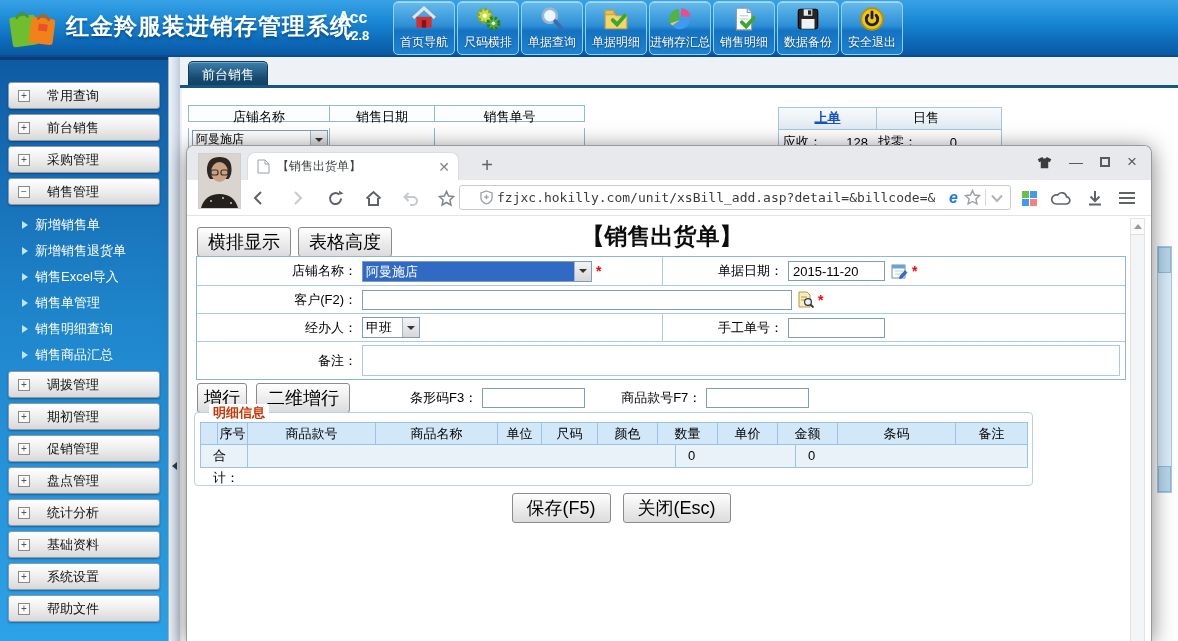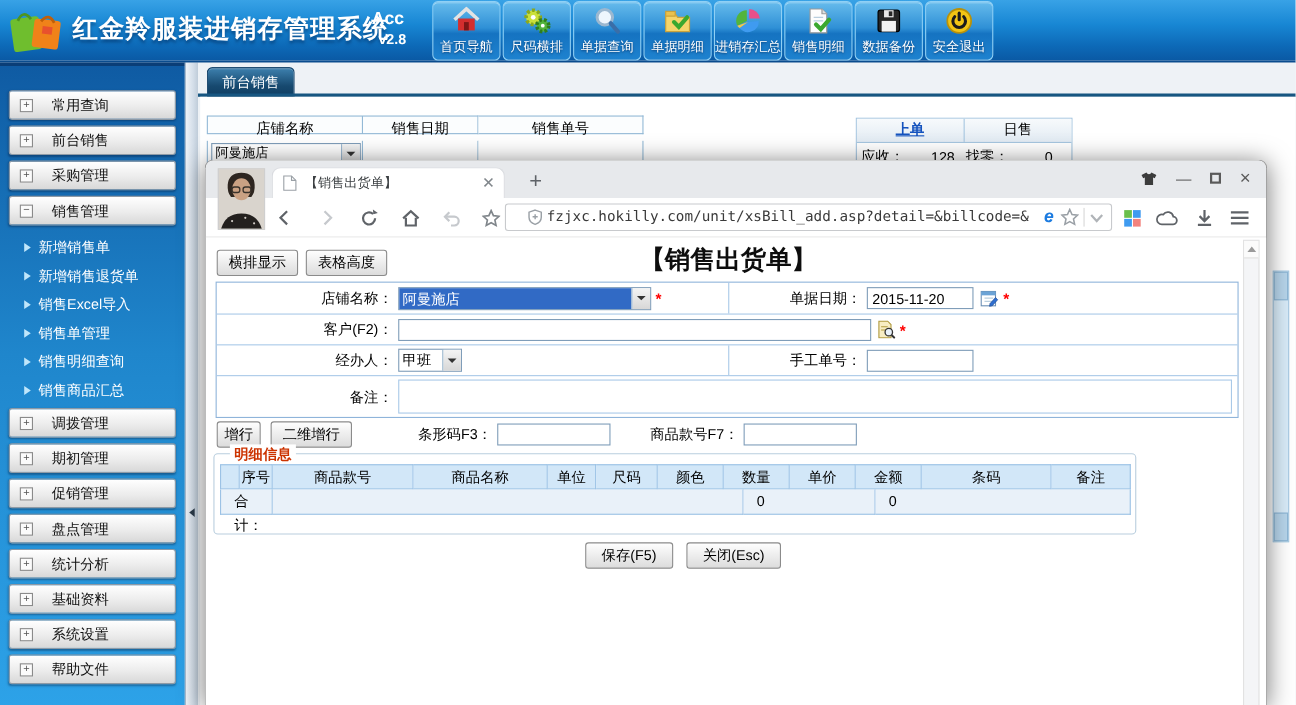--- a/index.html
+++ b/index.html
@@ -57,21 +57,21 @@
     font-size:13px; background:#fbfdfe; }
   .pos-cell:first-child { border-left:1px solid #93b9d6; }
   .pos-row { position:absolute; left:6px; top:40px; display:flex; }
   .pos-rcell { border:1px solid #93b9d6; border-top:none; border-left:none; height:24px; background:#fff; }
   .pos-rcell:first-child { border-left:1px solid #93b9d6; }
   .bg-select { margin:2px 3px; height:19px; width:136px; border:1px solid #7f9db9; display:flex; background:#fff; }
   .bg-select .seltext { flex:1; font-size:12px; line-height:17px; padding-left:3px; overflow:hidden; white-space:nowrap; }
   .drop-btn { width:17px; background:linear-gradient(180deg,#f4f4f4,#d7d7d7); border-left:1px solid #9db8cf;
     display:flex; align-items:center; justify-content:center; cursor:pointer; }
   .drop-btn i { width:0; height:0; border-top:4px solid #333; border-left:4px solid transparent; border-right:4px solid transparent; }
-  .summary { position:absolute; left:596px; top:19px; width:197px; border:1px solid #a6c6e0; background:#fff; }
+  .summary { position:absolute; left:596px; top:19px; width:224px; border:1px solid #a6c6e0; background:#fff; }
   .sum-tabs { display:flex; background:linear-gradient(180deg,#f7fafc,#e2ebf3); border-bottom:1px solid #a6c6e0; }
   .sum-tab { width:98px; height:21px; text-align:center; font-size:13px; line-height:20px; cursor:pointer; }
   .sum-tab.active { color:#1553be; font-weight:bold; text-decoration:underline; border-right:1px solid #a6c6e0; }
   .sum-vals { display:flex; height:24px; align-items:center; font-size:13px; }
   .sv-label { margin-left:4px; }
   .sv-num { width:46px; text-align:right; }
   .bg-scroll { position:absolute; left:975px; top:158px; width:15px; height:247px; background:#d9ecf9; border:1px solid #a8cbe4; }
   .bg-scroll .sb-btn { position:absolute; left:0; width:13px; height:26px; background:#b8d6ec; border:1px solid #8fb8d8; }
   .bg-scroll .sb-top { top:0; } .bg-scroll .sb-bot { bottom:0; }
 
@@ -98,21 +98,21 @@
     white-space:nowrap; overflow:hidden; margin-left:4px; }
   .addr .eicon { color:#1c7be0; font-weight:bold; font-size:16px; font-style:italic; margin:0 6px 0 2px; cursor:pointer; }
   .addr .asep { width:1px; height:17px; background:#d8d8d8; margin:0 4px; }
   .grid4 { display:grid; grid-template-columns:7px 7px; grid-template-rows:7px 7px; gap:1px; cursor:pointer; }
   .grid4 b:nth-child(1){background:#6abf4b;} .grid4 b:nth-child(2){background:#3f9bf0;}
   .grid4 b:nth-child(3){background:#3f9bf0;} .grid4 b:nth-child(4){background:#f3837e;}
 
   
   .page { position:absolute; left:0; top:70px; width:966px; height:426px; background:#fff; }
   .btn-gray { display:inline-block; background:linear-gradient(180deg,#fefefe,#dcdcdc); border:1px solid #8b8b8b;
-    border-radius:3px; font-size:13px; padding:2px 10px; cursor:pointer; color:#000; }
+    border-radius:3px; font-size:18px; padding:2px 10px; cursor:pointer; color:#000; }
   .pg-title { position:absolute; left:0; top:5px; width:950px; text-align:center; font-size:23px; font-weight:bold; color:#0d0d0d; }
   .hbtns { position:absolute; left:10px; top:11px; display:flex; gap:7px; }
   .form { position:absolute; left:9px; top:40px; width:930px; border:1px solid #8fb4da; }
   .frow { display:flex; border-top:1px solid #a9c9e8; position:relative; }
   .frow:first-child { border-top:none; }
   .fr1,.fr2,.fr3 { height:28px; } .fr4 { height:38px; }
   .fcell { display:flex; align-items:center; }
   .fcell.half { width:465px; } .fcell.full { width:100%; }
   .fcell.rightb { border-left:1px solid #a9c9e8; }
   .flabel { width:160px; text-align:right; font-size:13px; }

